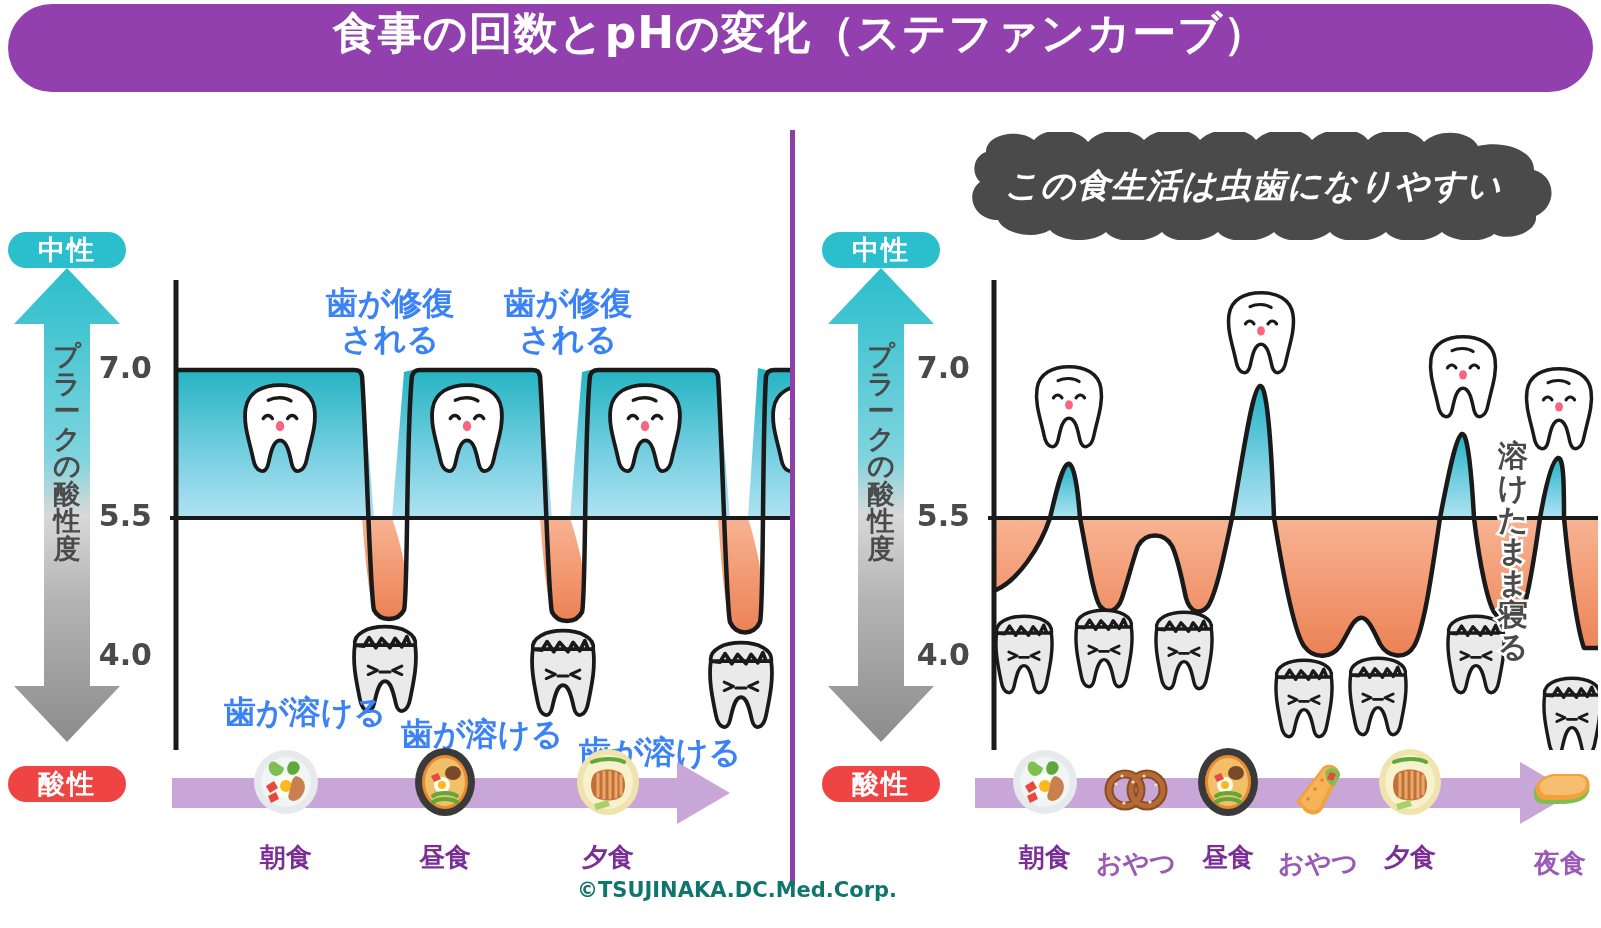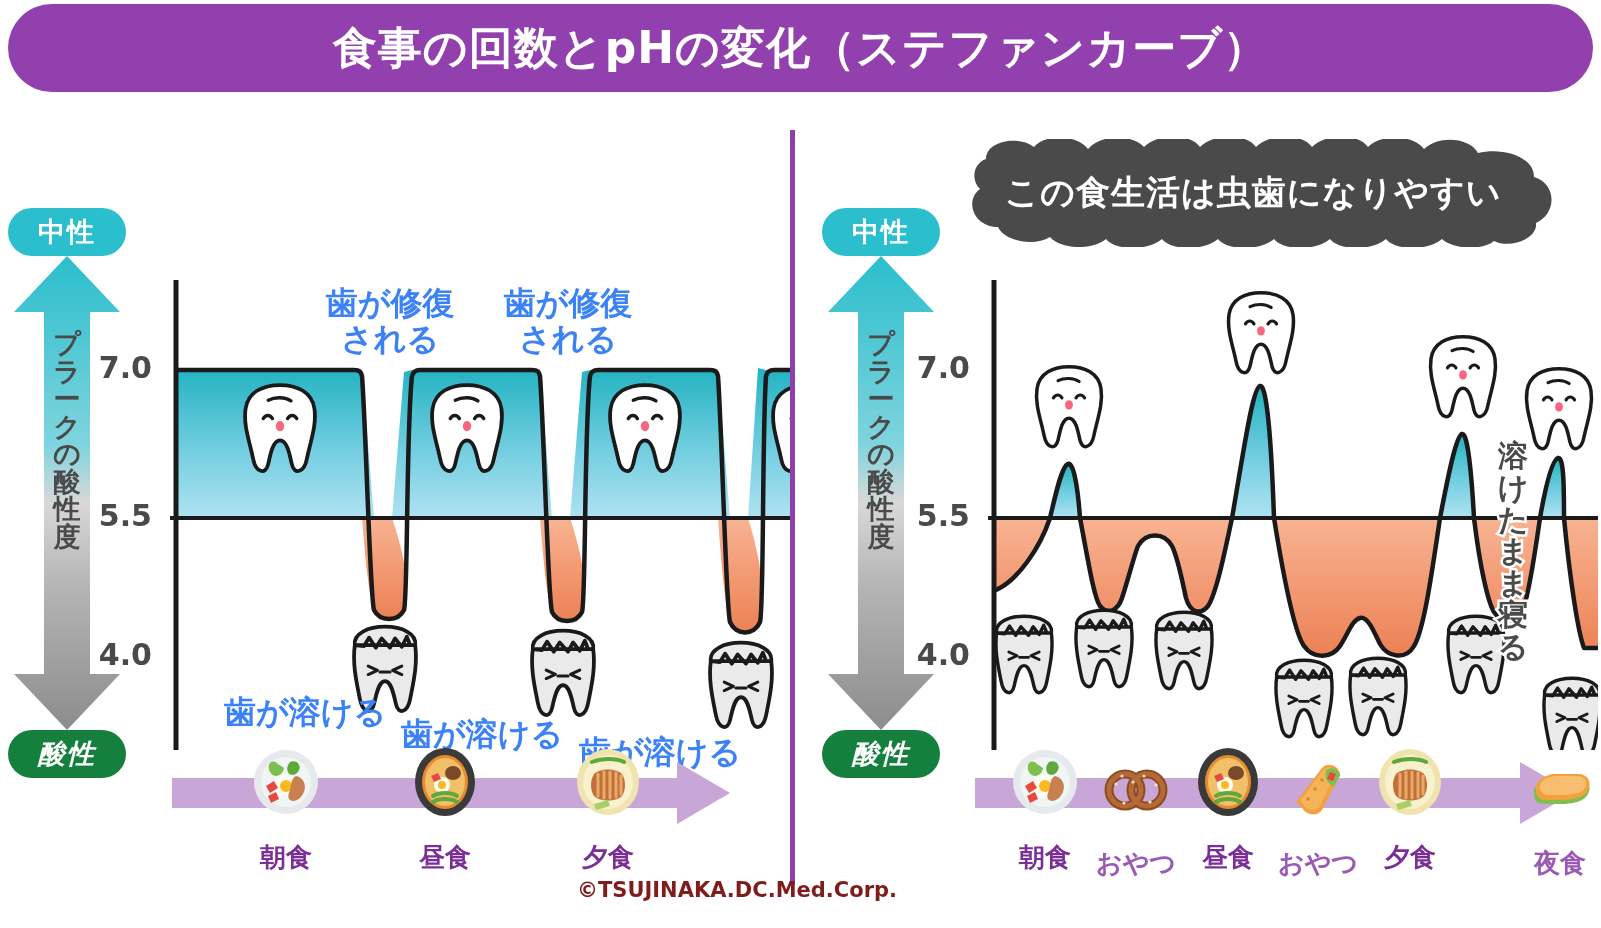--- a/index.html
+++ b/index.html
@@ -1,32 +1,32 @@
 <!DOCTYPE html>
 <html><head>
 <meta charset="utf-8">
 <style>
   html,body{margin:0;padding:0;background:#ffffff;}
   body{width:1601px;height:928px;position:relative;overflow:hidden;
        font-family:"DejaVu Sans","Liberation Sans",sans-serif;}
 
   
   #title-bar{position:absolute;left:8px;top:4px;width:1585px;height:88px;
-    background:#9340AF;border-radius:44px;display:flex;align-items:center;justify-content:center;}
+    background:#9340AF;border-radius:44px;display:flex;justify-content:center;}
   #title-text{color:#ffffff;font-size:44px;font-weight:bold;letter-spacing:1px;white-space:nowrap;}
 
   
   #divider{position:absolute;left:790px;top:130px;width:5px;height:755px;background:#8E3FA8;}
 
   
   .gauge{position:absolute;width:120px;}
-  .gauge .pill{width:118px;height:48px;border-radius:24px;display:flex;align-items:center;
-    justify-content:center;color:#fff;font-size:27px;font-weight:bold;letter-spacing:2px;}
+  .gauge .pill{width:118px;height:36px;border-radius:24px;display:flex;align-items:center;
+    justify-content:center;color:#fff;font-size:27px;font-weight:bold;letter-spacing:2px;margin-top:24px;}
   .pill-neutral{background:#2BBECC;}
-  .pill-acid{background:#15803d;font-style:italic;}
+  .pill-acid{background:#ef4444;}
   .gauge .arrowwrap{position:relative;width:118px;height:474px;}
   .gauge .arrowsvg{position:absolute;left:0;top:0;}
   .gauge .vlabel{position:absolute;left:0;top:74px;width:118px;text-align:center;
     font-size:27px;font-weight:bold;color:#4a4a4a;line-height:1.02;letter-spacing:0px;}
   .vlabel span{display:block;}
 
   
   .panel{position:absolute;}
   .axis-nums{position:absolute;font-size:30px;font-weight:bold;color:#4a4a4a;}
   .axis-nums div{position:absolute;right:16px;white-space:nowrap;}
@@ -36,34 +36,34 @@
 
   
   .tl-arrow{position:absolute;}
   .tl-item{position:absolute;text-align:center;}
   .tl-icon{width:72px;height:72px;margin:0 auto;}
   .tl-label{font-size:26px;font-weight:bold;margin-top:18px;white-space:nowrap;}
   .lab-main{color:#7A2E96;}
   .lab-snack{color:#9B59B6;font-family:Liberation Serif, serif;}
 
   
-  #callout{position:absolute;left:938px;top:139px;width:630px;height:108px;}
+  #callout{position:absolute;left:938px;top:132px;width:630px;height:108px;font-style:italic;}
   #callout-text{position:absolute;left:0;top:0;width:630px;height:108px;
     display:flex;align-items:center;justify-content:center;
     color:#ffffff;font-size:34px;font-weight:bold;letter-spacing:1px;white-space:nowrap;}
 
   
   #side-note{position:absolute;left:1490px;top:440px;width:46px;
     font-size:30px;font-weight:bold;color:#4a4a4a;line-height:1.06;text-align:center;
     -webkit-text-stroke:5px #ffffff;paint-order:stroke fill;}
   #side-note span{display:block;}
 
   
   #copyright{position:absolute;left:0;top:878px;width:1474px;text-align:center;
-    font-size:21px;font-weight:bold;color:#7f1d1d;letter-spacing:0px;}
+    font-size:21px;font-weight:bold;color:#0f766e;letter-spacing:0px;}
 </style>
 </head>
 <body>
 
 <div id="title-bar">
   <div id="title-text">食事の回数とpHの変化（ステファンカーブ）</div>
 </div>
 
 <div id="divider"></div>
 

